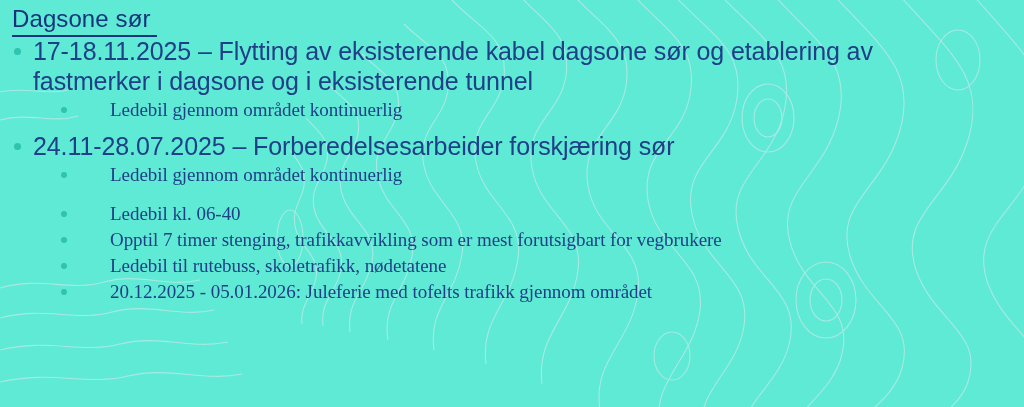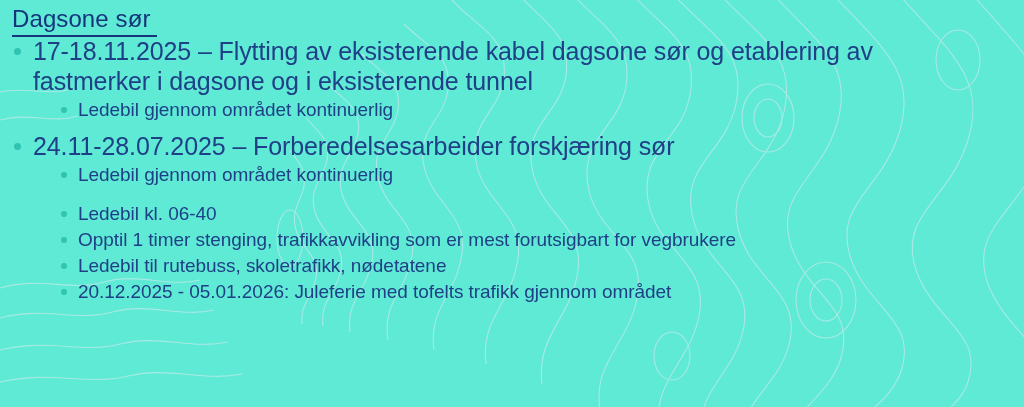--- a/index.html
+++ b/index.html
@@ -85,24 +85,25 @@
     width: 7px;
     height: 7px;
     border-radius: 50%;
     background: #2ec4b0;
   }
 
   
   .b2 {
     font-size: 19px;
     line-height: 26px;
-    padding-left: 78px;
+    padding-left: 110px;
     padding-right: 24px;
     margin: 0;
     letter-spacing: -0.05px;
+    font-family: Liberation Serif, serif;
   }
   .b2 .dot {
     position: absolute;
     left: 61px;
     top: 10px;
     width: 6px;
     height: 6px;
     border-radius: 50%;
     background: #2ec4b0;
   }
@@ -184,21 +185,21 @@
 
       <div class="gap-sm"></div>
 
       <div class="b2">
         <span class="dot"></span>
         <span>Ledebil kl. 06-40</span>
       </div>
 
       <div class="b2">
         <span class="dot"></span>
-        <span>Opptil 1 timer stenging, trafikkavvikling som er mest forutsigbart for vegbrukere</span>
+        <span>Opptil 7 timer stenging, trafikkavvikling som er mest forutsigbart for vegbrukere</span>
       </div>
 
       <div class="b2">
         <span class="dot"></span>
         <span>Ledebil til rutebuss, skoletrafikk, nødetatene</span>
       </div>
 
       <div class="b2">
         <span class="dot"></span>
         <span>20.12.2025 - 05.01.2026: Juleferie med tofelts trafikk gjennom området</span>

